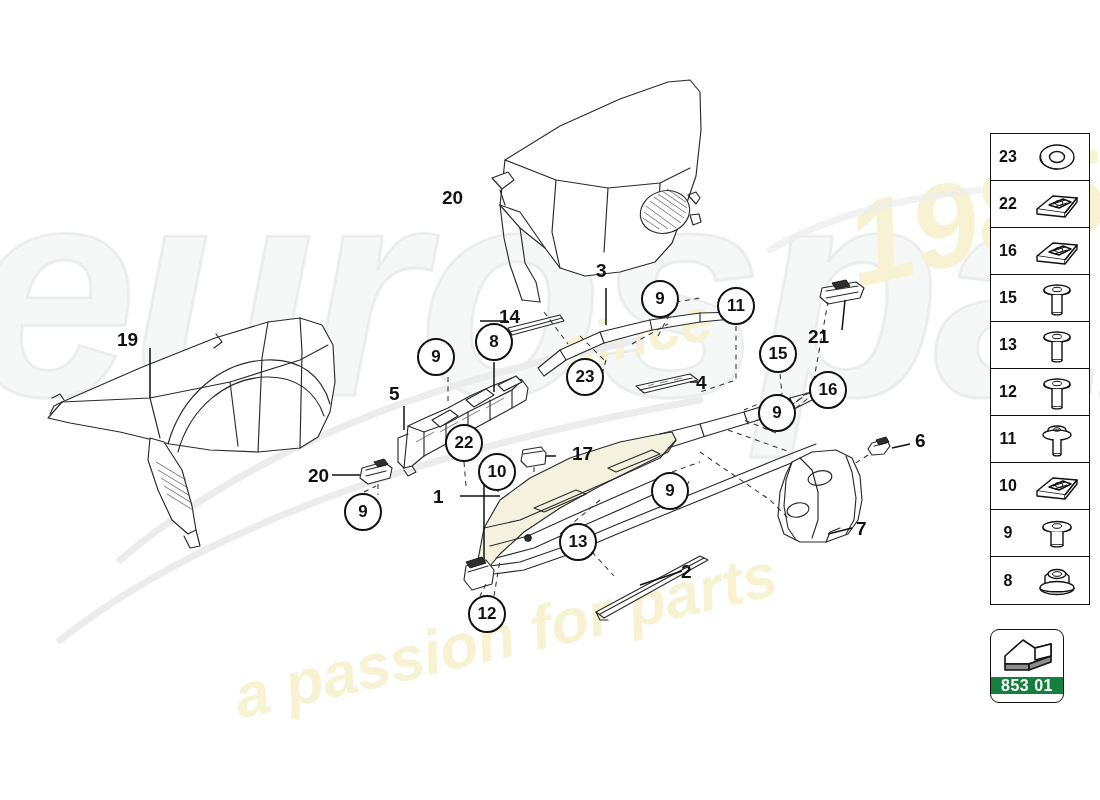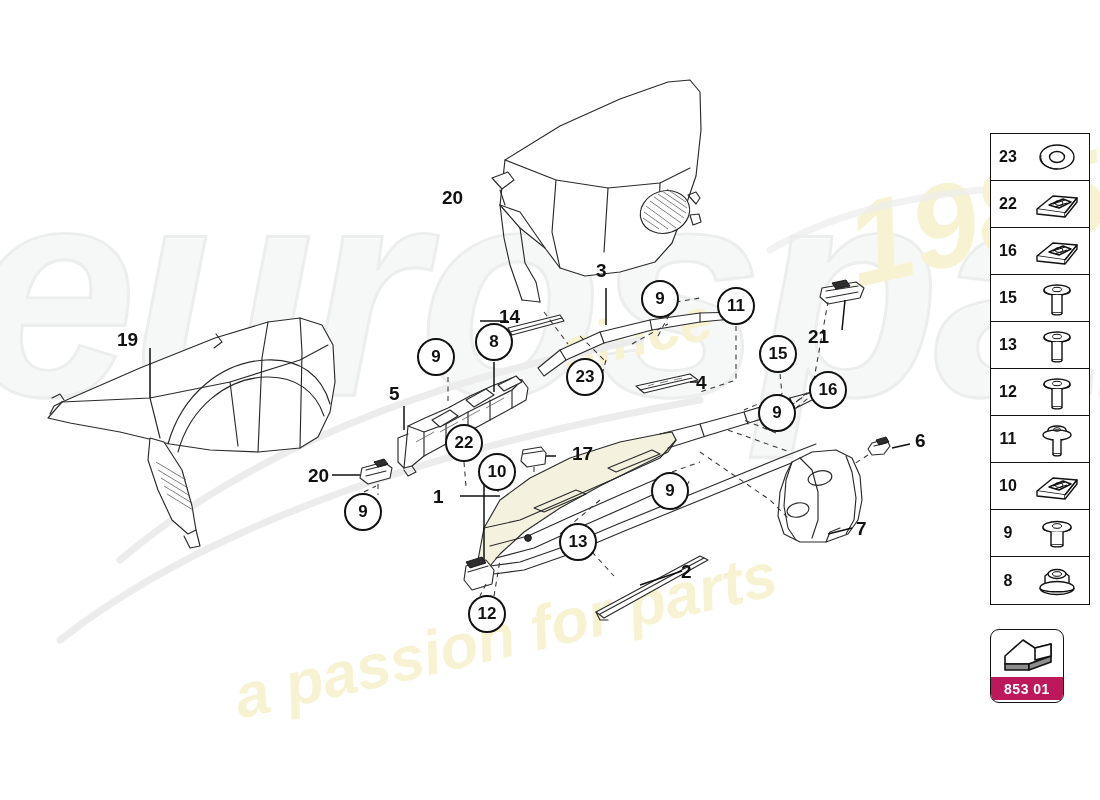--- a/index.html
+++ b/index.html
@@ -75,23 +75,23 @@
   .lic svg{display:block;}
 
   
   #badge{
     position:absolute;left:990px;top:629px;width:74px;height:74px;
     border:1.6px solid #111;border-radius:9px;background:#fff;
     overflow:hidden;box-sizing:border-box;
   }
   #badge .bimg{height:47px;display:flex;align-items:center;justify-content:center;}
   #badge .bbar{
-    height:23px;background:#be185d;color:#fff;
+    height:17px;background:#15803d;color:#fff;
     display:flex;align-items:center;justify-content:center;
-    font-size:14px;font-weight:bold;letter-spacing:.5px;
+    font-size:16px;font-weight:bold;letter-spacing:.5px;
   }
 </style>
 </head>
 <body>
 
 <div id="stage">
 
   <div class="wm wm-main">eurospares</div>
   <div class="wm wm-year">1985</div>
   <div class="wm wm-since">since</div>

